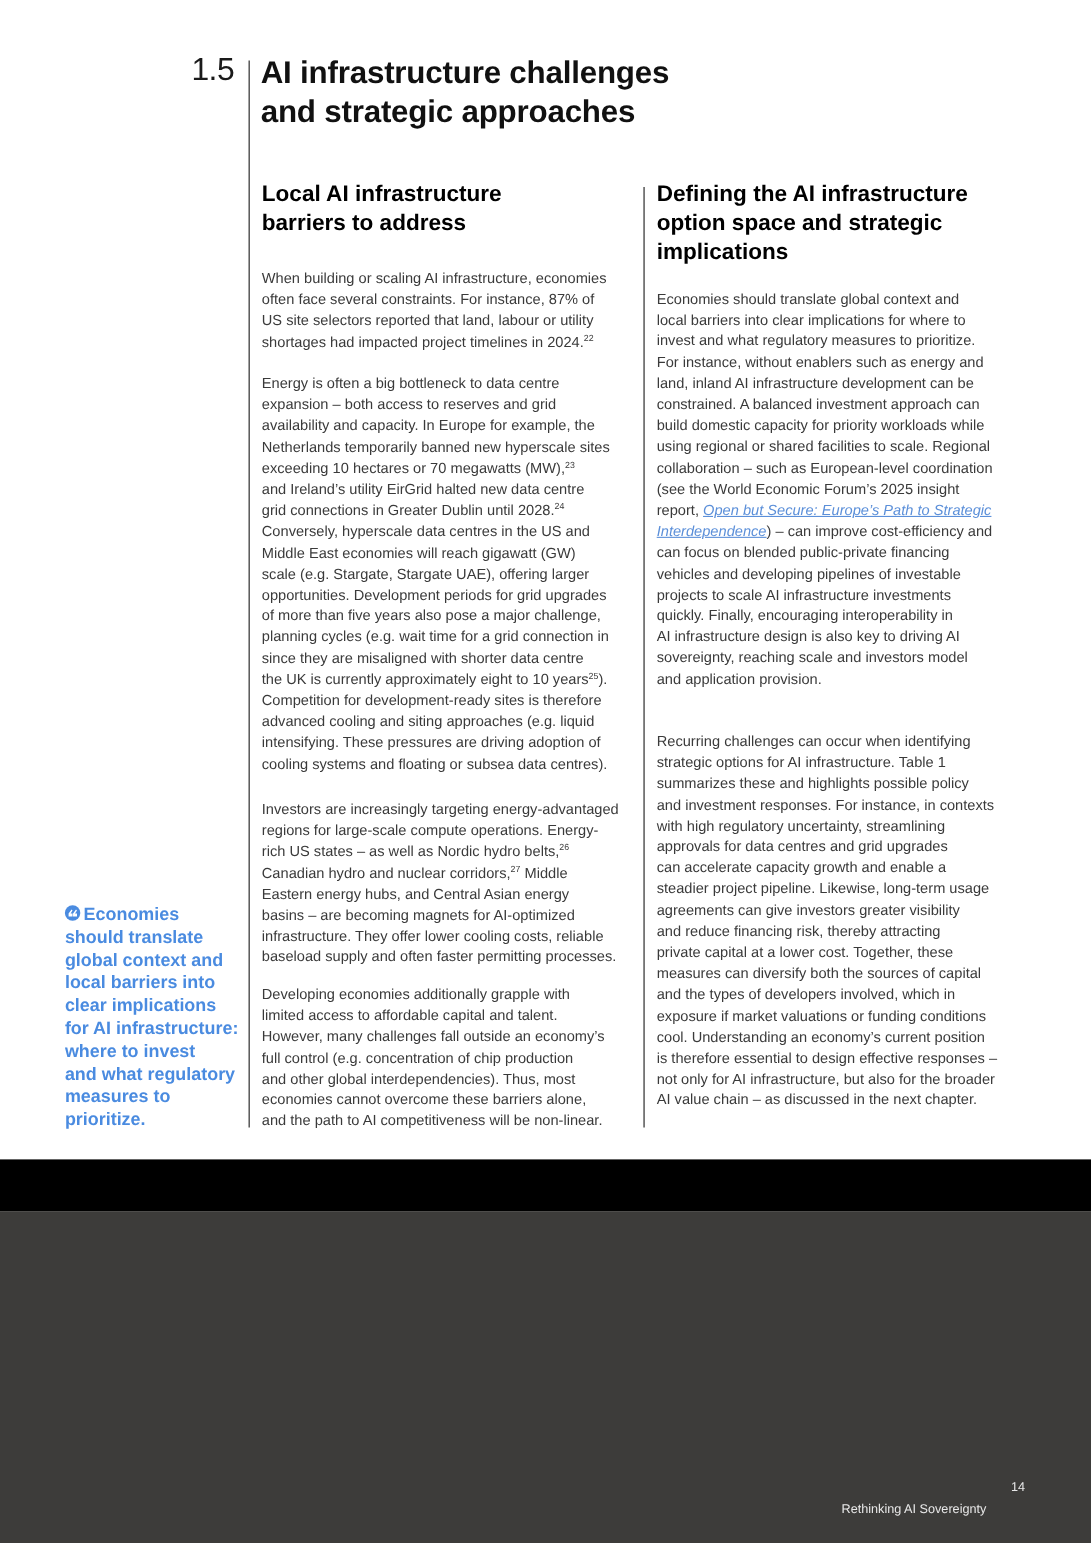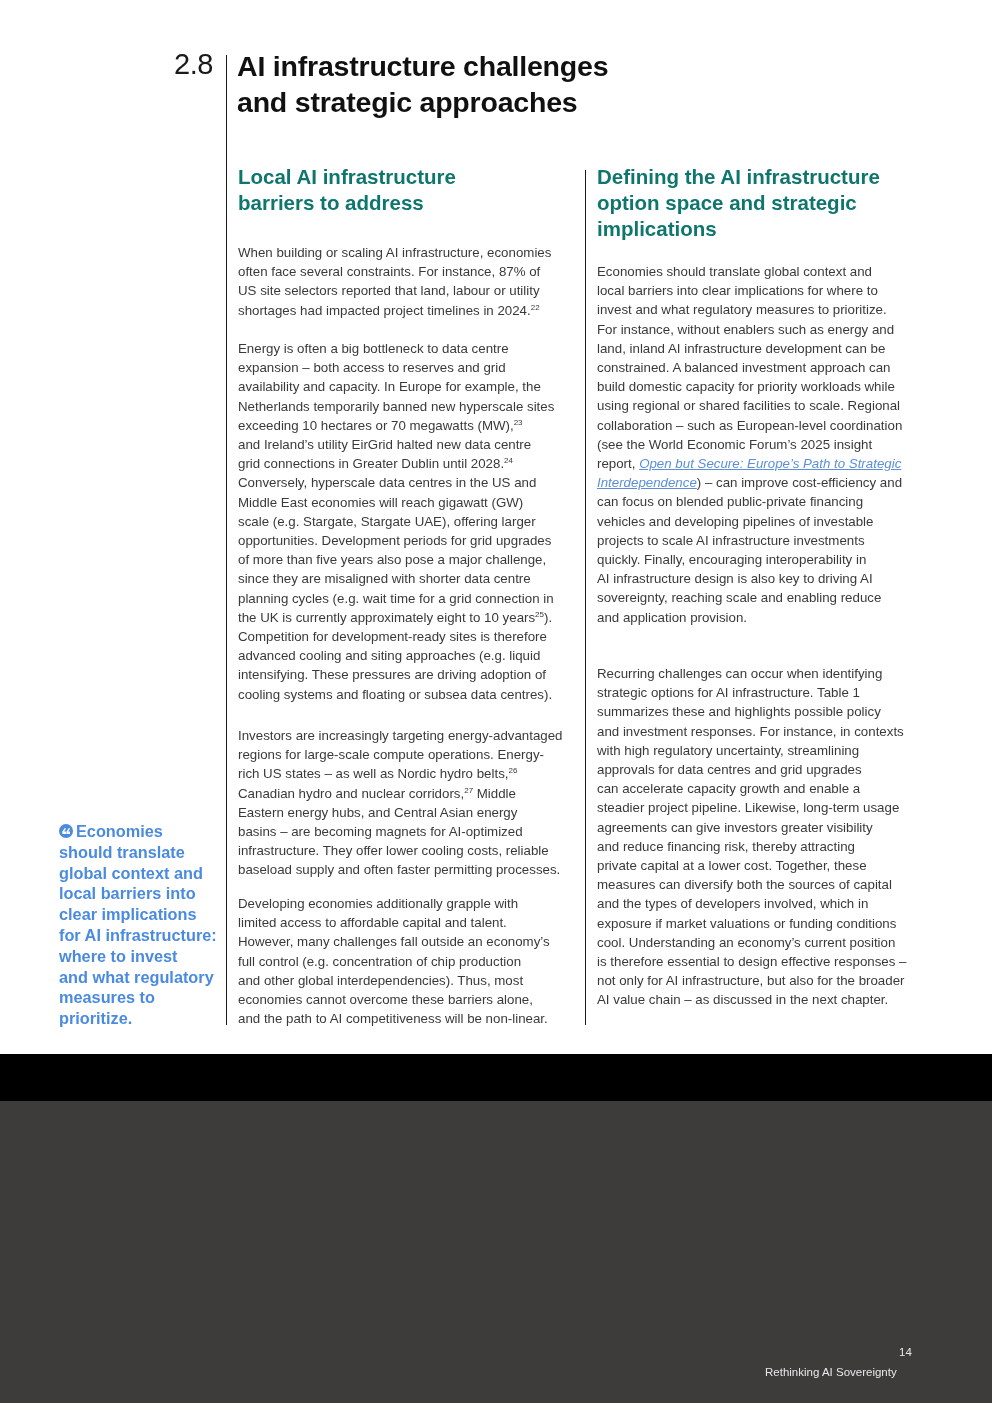--- a/index.html
+++ b/index.html
@@ -21,21 +21,21 @@
   .vline.mid { left: 585px; top: 170px; height: 855px; }
 
   .section-title {
     position: absolute; left: 237px; top: 48px;
     font-size: 28.5px; line-height: 36px; color: #111; font-weight: bold;
     letter-spacing: -0.2px;
   }
   .section-title .ln { display: block; white-space: nowrap; }
 
   .col-heading {
-    position: absolute; font-size: 20.5px; line-height: 26px; color: #0f766e; font-weight: bold;
+    position: absolute; font-size: 20.5px; line-height: 26px; color: #000000; font-weight: bold;
   }
   .col-heading .ln { display: block; white-space: nowrap; }
   .col-heading.left { left: 238px; top: 164px; }
   .col-heading.right { left: 597px; top: 164px; }
 
   .body-text {
     position: absolute; font-size: 13.3px; line-height: 19.2px; color: #3a3a3a;
   }
   .body-text .ln { display: block; white-space: nowrap; }
   .body-text.left { left: 238px; width: 340px; }
@@ -51,29 +51,29 @@
   .quote-icon {
     display: inline-block; width: 14px; height: 14px; border-radius: 50%;
     background: #4a8be0; vertical-align: -1px; margin-right: 3px; position: relative;
   }
   .quote-icon svg { position: absolute; left: 2px; top: 2px; }
 
   .footer-title {
     position: absolute; left: 765px; top: 1346px; font-size: 11.5px; color: #e8e8e8; margin-top: 20px;
   }
   .footer-page {
-    position: absolute; left: 899px; top: 1346px; font-size: 11.5px; color: #e8e8e8; text-align: center;
+    position: absolute; left: 919px; top: 1346px; font-size: 11.5px; color: #e8e8e8; text-align: center;
   }
 </style>
 </head>
 <body>
 
 <div class="page-white"></div>
 
-<div class="section-number">2.8</div>
+<div class="section-number">1.5</div>
 <div class="vline main"></div>
 <h1 class="section-title" style="margin:0;">
   <span class="ln">AI infrastructure challenges</span>
   <span class="ln">and strategic approaches</span>
 </h1>
 
 <h2 class="col-heading left" style="margin:0;">
   <span class="ln">Local AI infrastructure</span>
   <span class="ln">barriers to address</span>
 </h2>
@@ -91,22 +91,22 @@
   <span class="ln">availability and capacity. In Europe for example, the</span>
   <span class="ln">Netherlands temporarily banned new hyperscale sites</span>
   <span class="ln"><span>exceeding 10 hectares or 70 megawatts (MW),</span><sup>23</sup></span>
   <span class="ln">and Ireland’s utility EirGrid halted new data centre</span>
   <span class="ln"><span>grid connections in Greater Dublin until 2028.</span><sup>24</sup></span>
   <span class="ln">Conversely, hyperscale data centres in the US and</span>
   <span class="ln">Middle East economies will reach gigawatt (GW)</span>
   <span class="ln">scale (e.g. Stargate, Stargate UAE), offering larger</span>
   <span class="ln">opportunities. Development periods for grid upgrades</span>
   <span class="ln">of more than five years also pose a major challenge,</span>
+  <span class="ln">planning cycles (e.g. wait time for a grid connection in</span>
   <span class="ln">since they are misaligned with shorter data centre</span>
-  <span class="ln">planning cycles (e.g. wait time for a grid connection in</span>
   <span class="ln"><span>the UK is currently approximately eight to 10 years</span><sup>25</sup><span>).</span></span>
   <span class="ln">Competition for development-ready sites is therefore</span>
   <span class="ln">advanced cooling and siting approaches (e.g. liquid</span>
   <span class="ln">intensifying. These pressures are driving adoption of</span>
   <span class="ln">cooling systems and floating or subsea data centres).</span>
 </div>
 
 <div class="body-text left" style="top:726px;">
   <span class="ln">Investors are increasingly targeting energy-advantaged</span>
   <span class="ln">regions for large-scale compute operations. Energy-</span>
@@ -147,21 +147,21 @@
   <span class="ln">using regional or shared facilities to scale. Regional</span>
   <span class="ln">collaboration – such as European-level coordination</span>
   <span class="ln">(see the World Economic Forum’s 2025 insight</span>
   <span class="ln"><span>report, </span><span class="link">Open but Secure: Europe’s Path to Strategic</span></span>
   <span class="ln"><span class="link">Interdependence</span><span>) – can improve cost-efficiency and</span></span>
   <span class="ln">can focus on blended public-private financing</span>
   <span class="ln">vehicles and developing pipelines of investable</span>
   <span class="ln">projects to scale AI infrastructure investments</span>
   <span class="ln">quickly. Finally, encouraging interoperability in</span>
   <span class="ln">AI infrastructure design is also key to driving AI</span>
-  <span class="ln">sovereignty, reaching scale and enabling reduce</span>
+  <span class="ln">sovereignty, reaching scale and investors model</span>
   <span class="ln">and application provision.</span>
 </div>
 
 <div class="body-text right" style="top:664px;">
   <span class="ln">Recurring challenges can occur when identifying</span>
   <span class="ln">strategic options for AI infrastructure. Table 1</span>
   <span class="ln">summarizes these and highlights possible policy</span>
   <span class="ln">and investment responses. For instance, in contexts</span>
   <span class="ln">with high regulatory uncertainty, streamlining</span>
   <span class="ln">approvals for data centres and grid upgrades</span>

